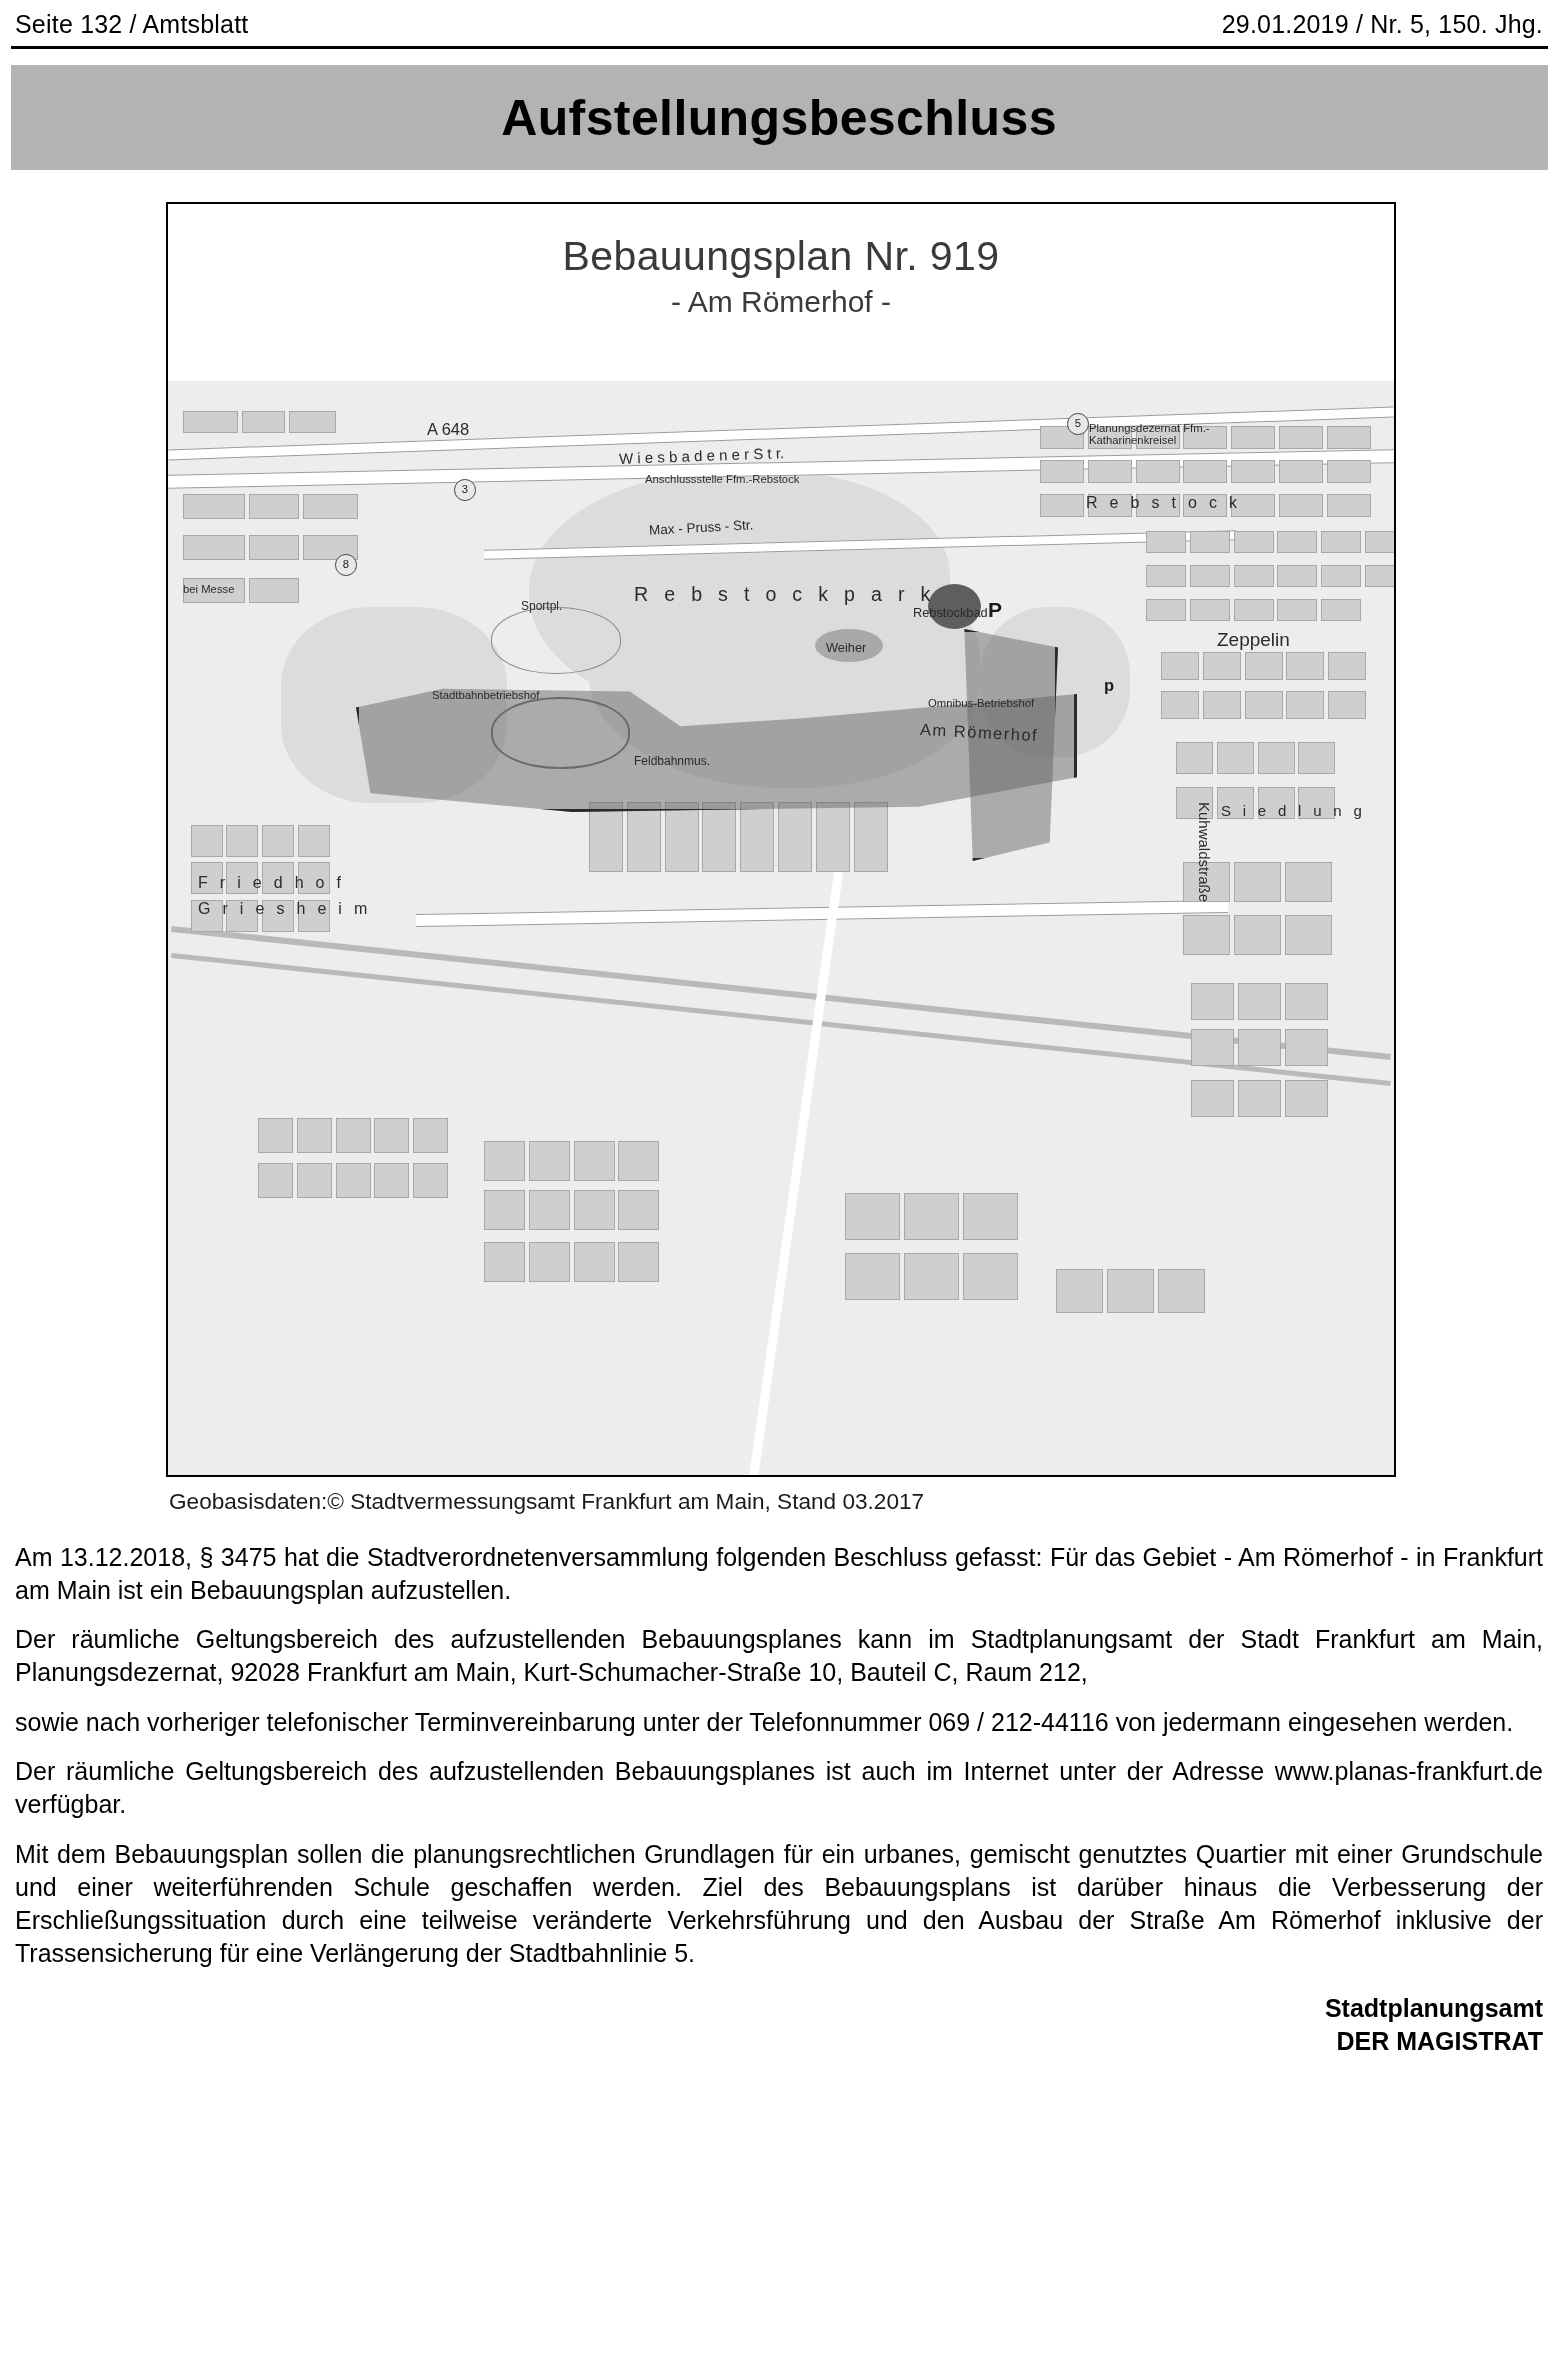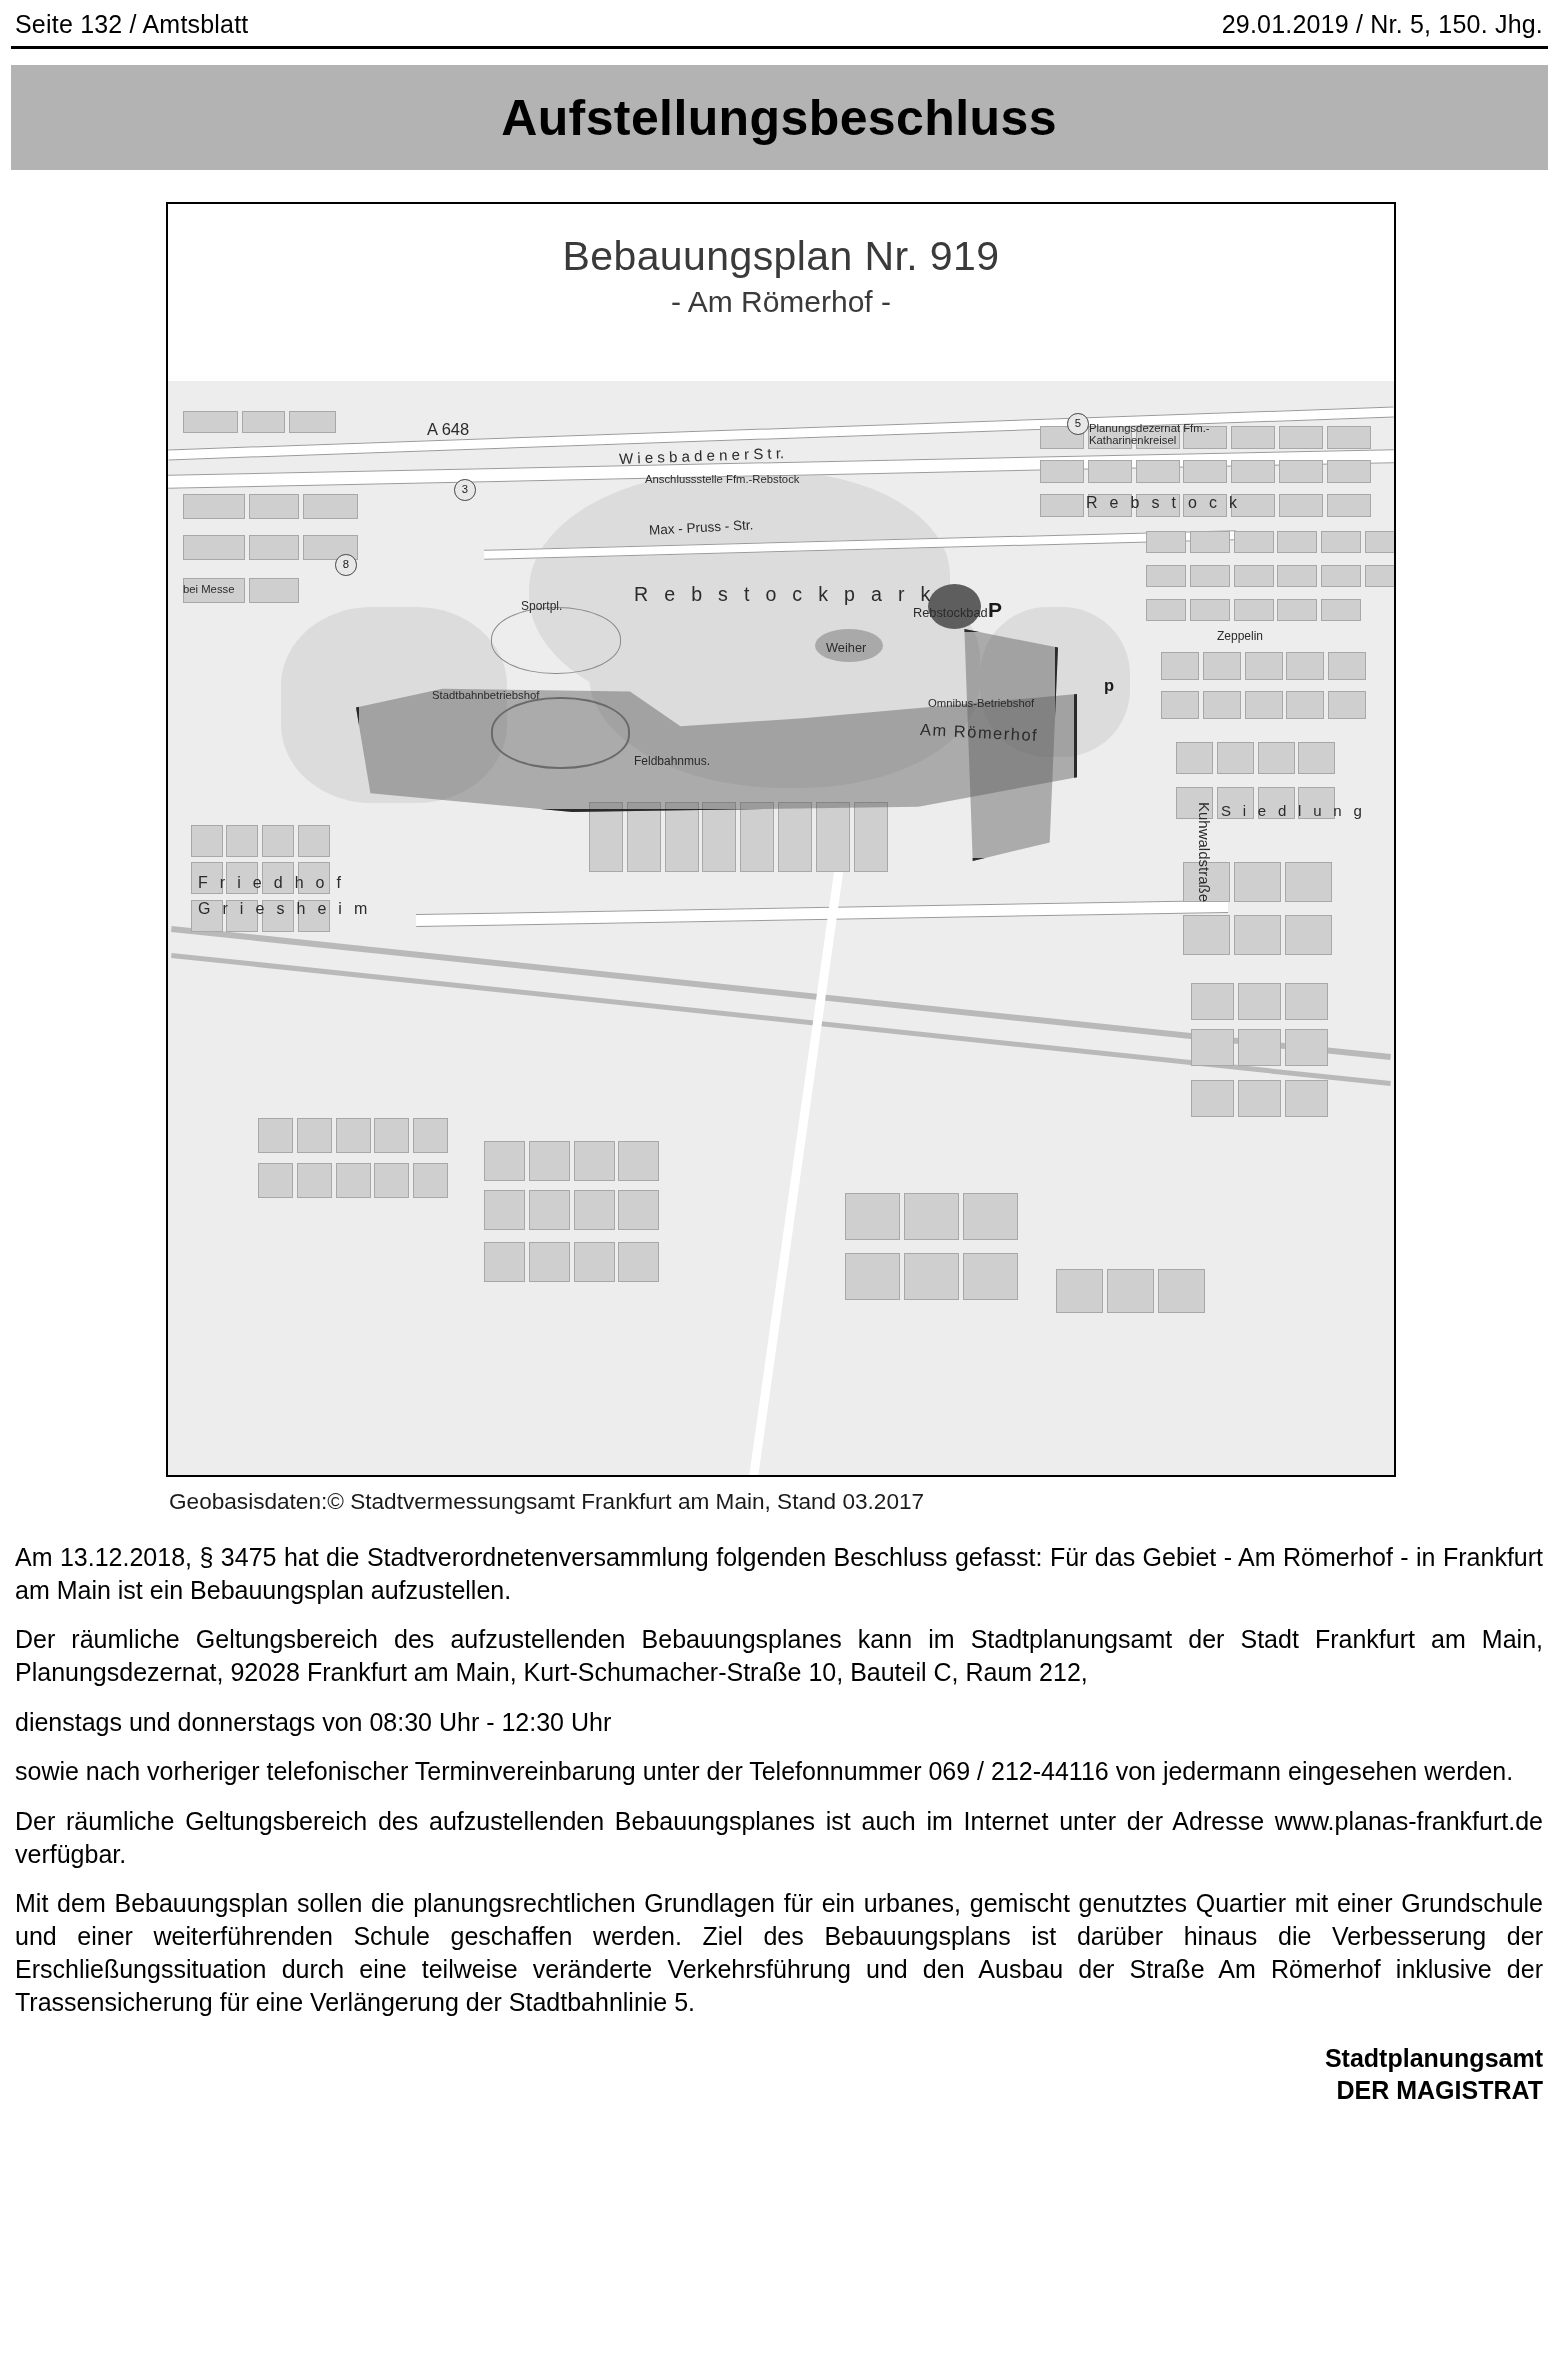--- a/index.html
+++ b/index.html
@@ -445,38 +445,37 @@
         <div class="map-label" style="left:752px; top:342px; font-size:16.5px; letter-spacing:1.5px; transform:rotate(3deg);">Am Römerhof</div>
         <div class="map-label" style="left:1045px; top:421px; font-size:15px; transform:rotate(90deg); transform-origin:left top;">Kuhwaldstraße</div>
         <div class="map-label sp" style="left:30px; top:519px;">G r i e s h e i m</div>
         <div class="map-label sp" style="left:30px; top:493px;">F r i e d h o f</div>
         <div class="map-label sp" style="left:1053px; top:421px; font-size:15px;">S i e d l u n g</div>
         <div class="map-label" style="left:353px; top:218px; font-size:12px;">Sportpl.</div>
         <div class="map-label" style="left:466px; top:373px; font-size:12px;">Feldbahnmus.</div>
         <div class="map-label" style="left:15px; top:202px; font-size:11.3px;">bei Messe</div>
         <div class="map-label" style="left:760px; top:316px; font-size:11.3px;">Omnibus-Betriebshof</div>
         <div class="map-label" style="left:264px; top:308px; font-size:11.3px; width:105px; white-space:normal;">Stadtbahnbetriebshof</div>
-        <div class="map-label" style="left:1049px; top:248px; font-size:12px;">Zeppelin</div>
+        <div class="map-label" style="left:1049px; top:248px; font-size:19px;">Zeppelin</div>
 
         <div class="pbox" style="left:820px; top:217px;">P</div>
         <div class="pbox" style="left:936px; top:295px; font-size:16.5px;">p</div>
 
         <div class="marker" style="left:286px; top:98px;">3</div>
         <div class="marker" style="left:899px; top:32px;">5</div>
         <div class="marker" style="left:167px; top:173px;">8</div>
       </div>
     </div>
 
     <div class="caption">Geobasisdaten:© Stadtvermessungsamt Frankfurt am Main, Stand 03.2017</div>
   </div>
 
   <div class="content">
     <p>Am 13.12.2018, § 3475 hat die Stadtverordnetenversammlung folgenden Beschluss gefasst: Für das Gebiet - Am Römerhof - in Frankfurt am Main ist ein Bebauungsplan aufzustellen.</p>
     <p>Der räumliche Geltungsbereich des aufzustellenden Bebauungsplanes kann im Stadtplanungsamt der Stadt Frankfurt am Main, Planungsdezernat, 92028 Frankfurt am Main, Kurt-Schumacher-Straße 10, Bauteil C, Raum 212,</p>
-    <p>dienstags und donnerstags von 08:30 Uhr - 12:30 Uhr</p>
     <p>sowie nach vorheriger telefonischer Terminvereinbarung unter der Telefonnummer 069 / 212-44116 von jedermann eingesehen werden.</p>
     <p>Der räumliche Geltungsbereich des aufzustellenden Bebauungsplanes ist auch im Internet unter der Adresse www.planas-frankfurt.de verfügbar.</p>
     <p class="last">Mit dem Bebauungsplan sollen die planungsrechtlichen Grundlagen für ein urbanes, gemischt genutztes Quartier mit einer Grundschule und einer weiterführenden Schule geschaffen werden. Ziel des Bebauungsplans ist darüber hinaus die Verbesserung der Erschließungssituation durch eine teilweise veränderte Verkehrsführung und den Ausbau der Straße Am Römerhof inklusive der Trassensicherung für eine Verlängerung der Stadtbahnlinie 5.</p>
   </div>
 
   <div class="signature">
     <div>Stadtplanungsamt</div>
     <div>DER MAGISTRAT</div>
   </div>
 </div>

